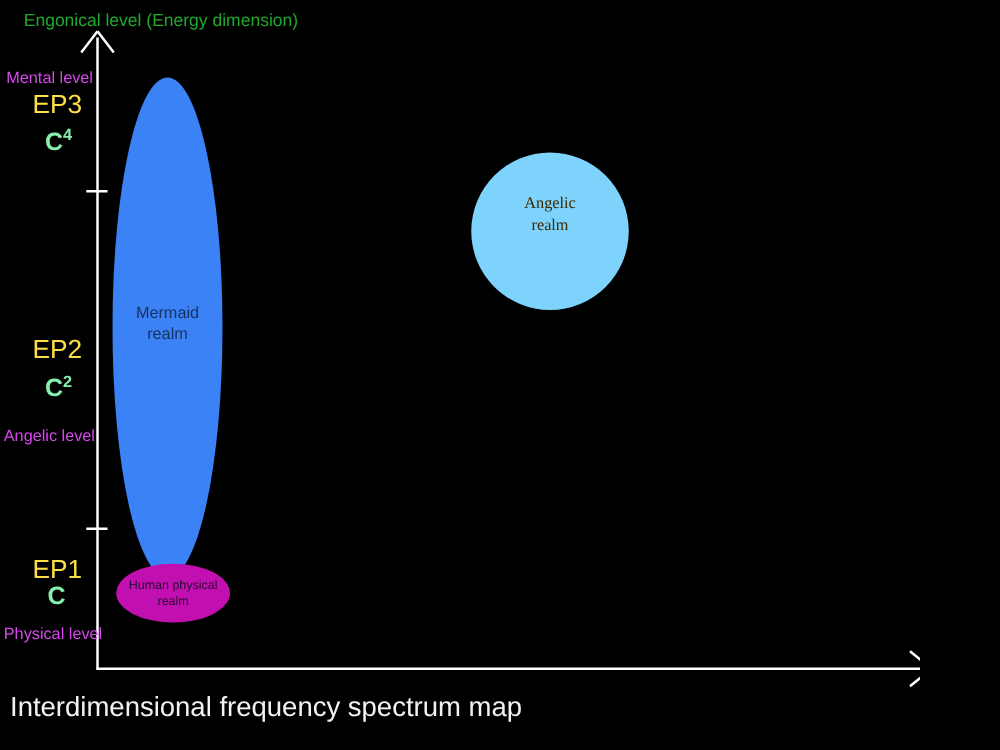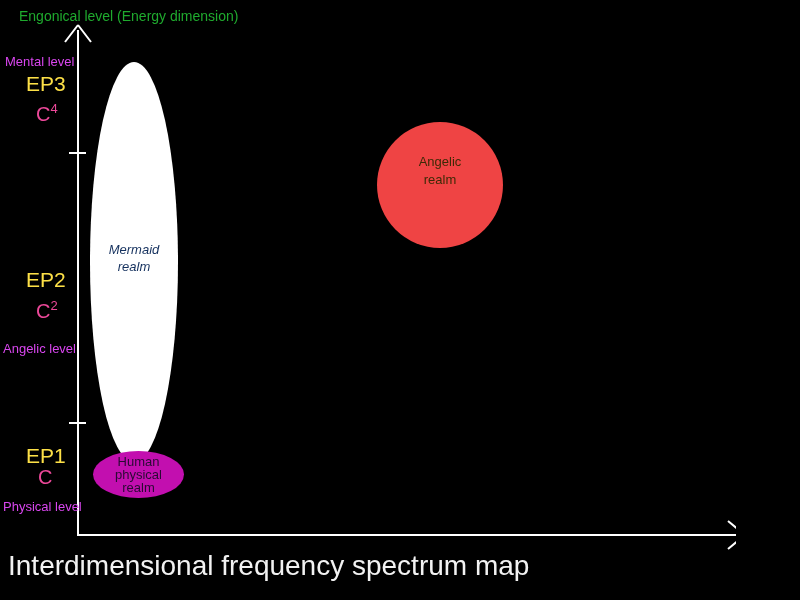--- a/index.html
+++ b/index.html
@@ -81,24 +81,25 @@
     font-size: 21px;
     line-height: 24px;
     white-space: nowrap;
   }
   #label-ep3 { left: 26px; top: 72px; }
   #label-ep2 { left: 26px; top: 268px; }
   #label-ep1 { left: 26px; top: 444px; }
 
   .c-label {
     position: absolute;
-    color: #ec4899;
+    color: #86efac;
     font-size: 20px;
     line-height: 23px;
     white-space: nowrap;
+    font-weight: bold;
   }
   #label-c4 { left: 36px; top: 103px; }
   #label-c2 { left: 36px; top: 300px; text-align: right; }
   #label-c1 { left: 38px; top: 466px; }
   .c-label sup {
     font-size: 13px;
     vertical-align: super;
     line-height: 0;
   }
 
@@ -114,68 +115,68 @@
     color: #1a1a3c;
     white-space: pre-line;
     pointer-events: none;
   }
 
   #realm-mermaid {
     left: 90px;
     top: 62px;
     width: 88px;
     height: 400px;
-    background: #ffffff;
+    background: #3b82f6;
     border-radius: 50%;
-    font-style: italic;
   }
   #realm-mermaid .realm-label {
     font-size: 13px;
     line-height: 17px;
     color: #15315e;
     transform: translateY(-4px);
   }
 
   #realm-human {
     left: 93px;
     top: 451px;
     width: 91px;
     height: 47px;
     background: #c20faf;
     border-radius: 50%;
     z-index: 3;
   }
   #realm-human .realm-label {
-    font-size: 13px;
+    font-size: 10px;
     line-height: 13px;
     color: #2a0a34;
   }
 
   #realm-angelic {
     left: 377px;
     top: 122px;
     width: 126px;
     height: 126px;
-    background: #ef4444;
+    background: #7dd3fc;
     border-radius: 50%;
+    font-family: Liberation Serif, serif;
   }
   #realm-angelic .realm-label {
     font-size: 13px;
     line-height: 18px;
     color: #3d2a06;
     transform: translateY(-14px);
   }
 
   
   #map-title {
     position: absolute;
     left: 8px;
     top: 551px;
     color: #f2f2f2;
-    font-size: 28px;
+    font-size: 22px;
     line-height: 30px;
     white-space: nowrap;
   }
 </style>
 </head>
 <body>
 
 <div id="canvas">
 
   <div class="axis-line" id="y-axis-line"></div>

